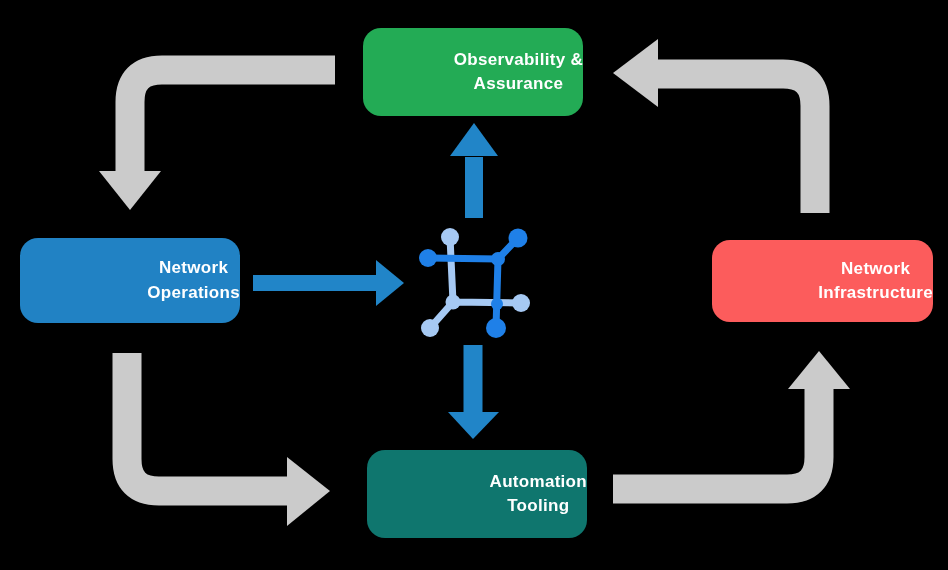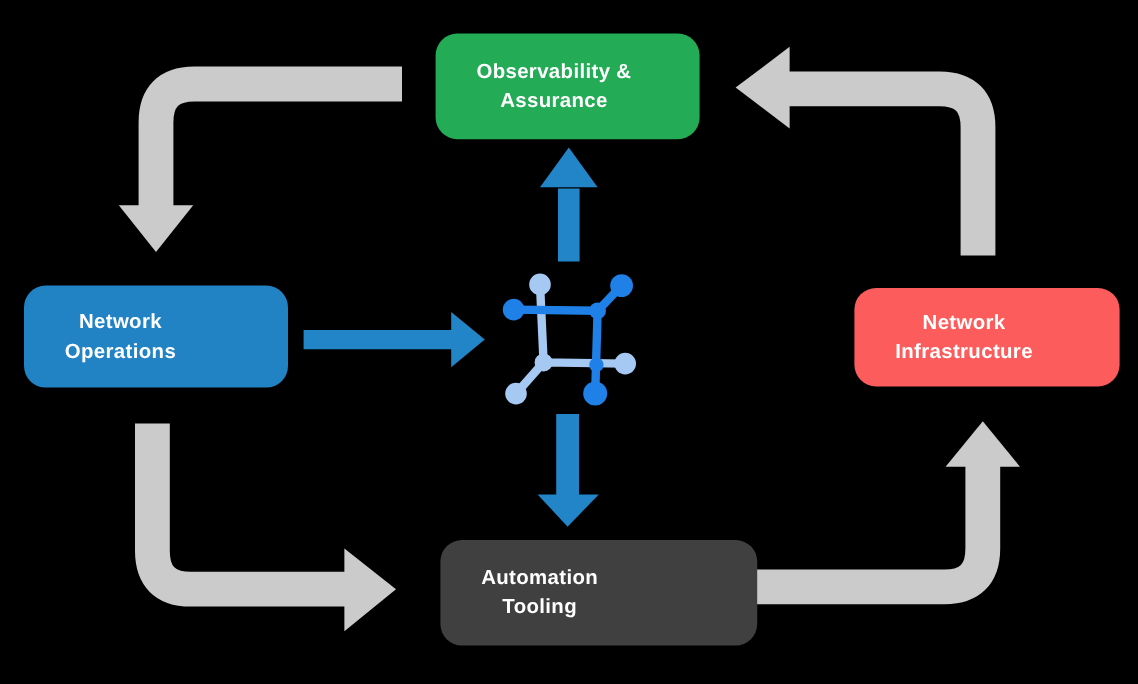--- a/index.html
+++ b/index.html
@@ -2,22 +2,22 @@
 <html><head>
 <meta charset="utf-8">
 <style>
   html,body{margin:0;padding:0;background:#000;}
   .canvas{
     position:relative;width:948px;height:570px;background:#000;overflow:hidden;
     font-family:"Liberation Sans", sans-serif;
   }
   .layer{position:absolute;left:0;top:0;}
   .node{
-    position:absolute;display:flex;align-items:center;justify-content:flex-start;
-    border-radius:18px;box-sizing:border-box;padding-left:34px;
+    position:absolute;display:flex;align-items:center;justify-content:flex-end;
+    border-radius:18px;box-sizing:border-box;
   }
   .node .label{
     color:#fff;font-size:17px;font-weight:600;line-height:1.42;
     text-align:center;white-space:pre-line;letter-spacing:.3px;
   }
   .elbow{fill:none;stroke-width:29;}
   .flow-shaft{fill:none;}
   .iln{fill:none;stroke-width:7;stroke-linecap:round;}
 </style>
 </head>
@@ -86,18 +86,18 @@
   <div class="node" style="left: 20px; top: 238px; width: 220px; height: 85px; background-color: rgb(33, 130, 196);">
     <span class="label">Network
 Operations</span>
   </div>
 
   <div class="node" style="left: 712px; top: 240px; width: 221px; height: 82px; background-color: rgb(252, 92, 92);">
     <span class="label">Network
 Infrastructure</span>
   </div>
 
-  <div class="node" style="left: 367px; top: 450px; width: 264px; height: 88px; background-color: #404040;">
+  <div class="node" style="left: 367px; top: 450px; width: 220px; height: 88px; background-color: #0f766e;">
     <span class="label">Automation
 Tooling</span>
   </div>
 
 </div>
 
 </body></html>

